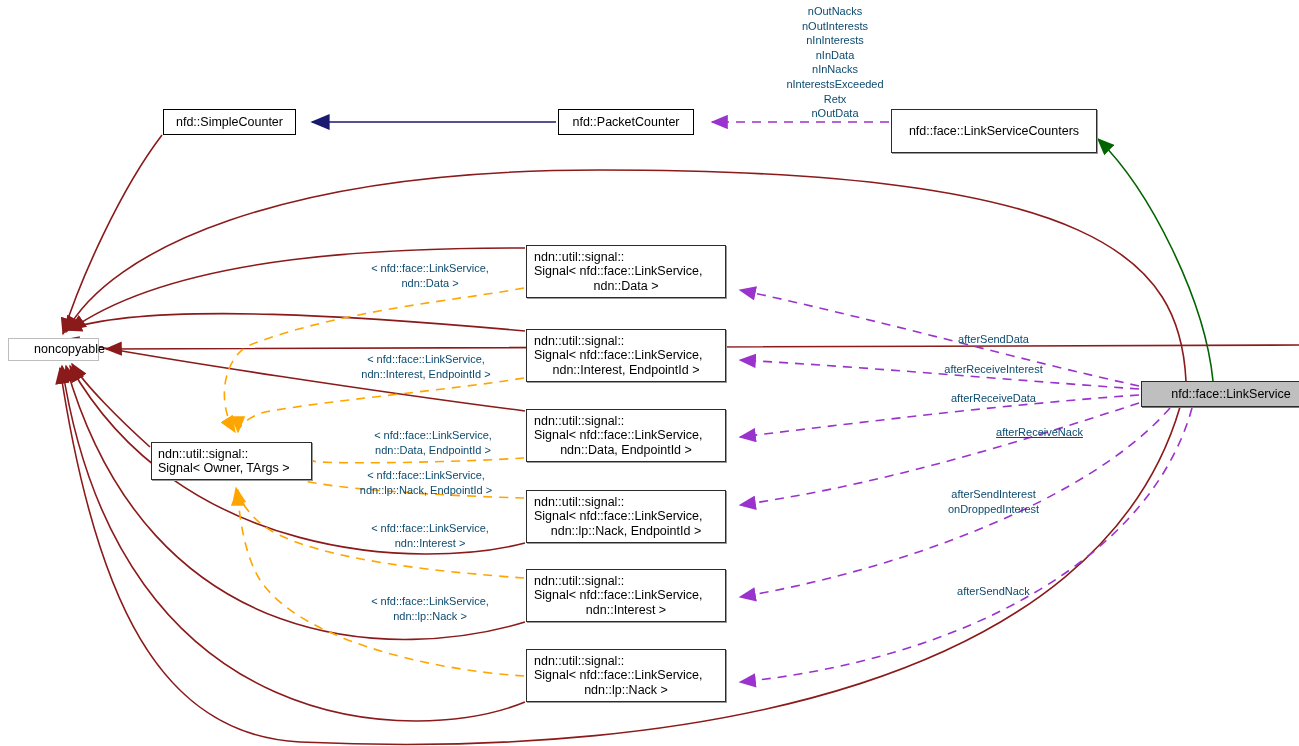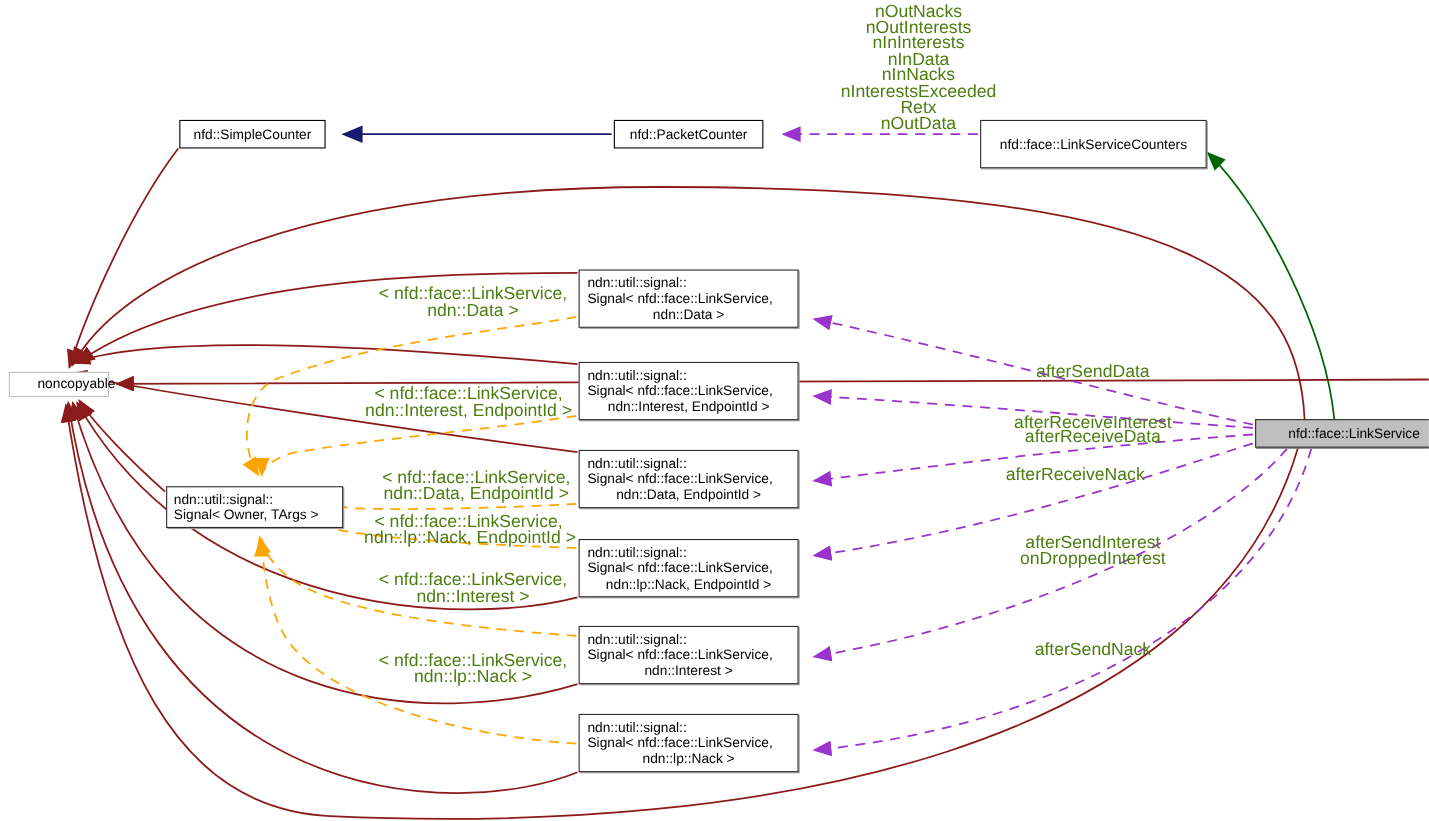--- a/index.html
+++ b/index.html
@@ -46,23 +46,23 @@
     border: 1px solid #bdbdbd;
   }
   .node.current {
     background: #bfbfbf;
     border: 1.5px solid #2b2b2b;
     box-shadow: 1px 1px 0 0 #7a7a7a;
   }
   .node .l { display: block; }
   .edge-label {
     position: absolute;
-    font-size: 16px;
+    font-size: 11px;
     line-height: 14.6px;
-    color: #4d7c0f;
+    color: #0c4a6e;
     text-align: center;
     white-space: pre;
     background: transparent;
   }
 </style>
 </head>
 <body>
 
 <div id="canvas">
 
@@ -214,24 +214,24 @@
 ndn::lp::Nack, EndpointId &gt;</div>
 
   <div class="edge-label" style="left:335px; top:521px; width:190px;">&lt; nfd::face::LinkService,
 ndn::Interest &gt;</div>
 
   <div class="edge-label" style="left:335px; top:594px; width:190px;">&lt; nfd::face::LinkService,
 ndn::lp::Nack &gt;</div>
 
   <div class="edge-label" style="left:902px; top:300px; width:183px;margin-top:32px;">afterSendData</div>
 
-  <div class="edge-label" style="left:902px; top:378px; width:183px;text-align:center;">afterReceiveInterest</div>
+  <div class="edge-label" style="left:902px; top:362px; width:183px;text-align:center;">afterReceiveInterest</div>
 
   <div class="edge-label" style="left:902px; top:391px; width:183px;">afterReceiveData</div>
 
-  <div class="edge-label" style="left:886px; top:425px; width:183px;">afterReceiveNack</div>
+  <div class="edge-label" style="left:948px; top:425px; width:183px;text-decoration:underline;">afterReceiveNack</div>
 
   <div class="edge-label" style="left:902px; top:487px; width:183px;">afterSendInterest
 onDroppedInterest</div>
 
   <div class="edge-label" style="left:902px; top:584px; width:183px;">afterSendNack</div>
 
 </div>
 
 </body></html>

